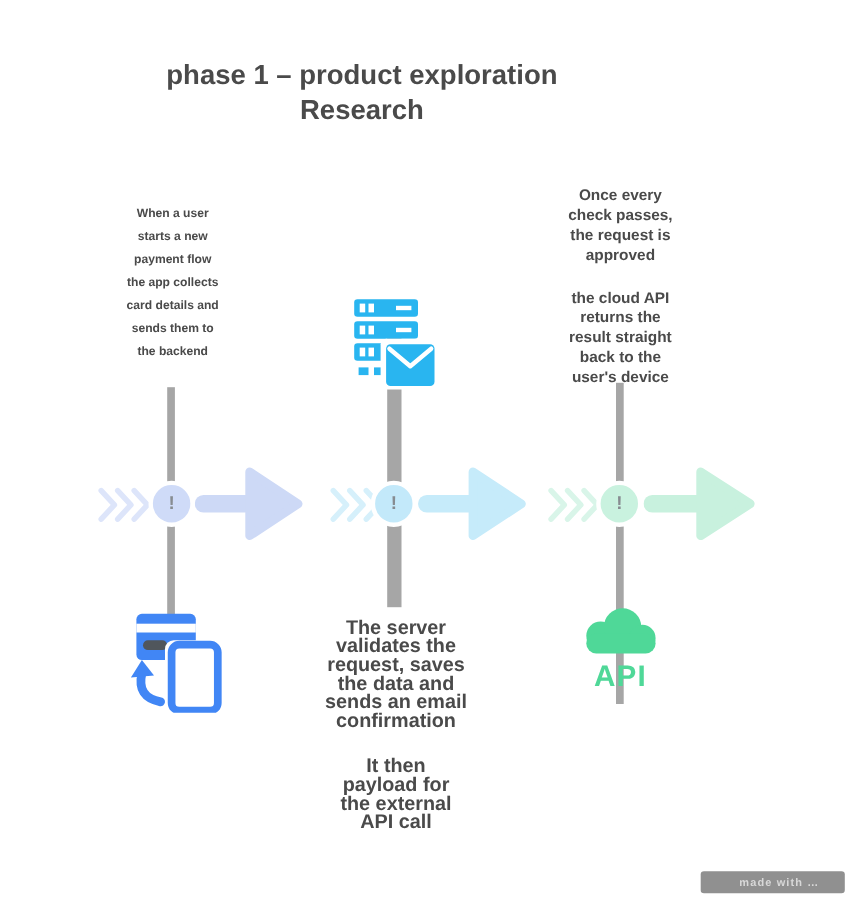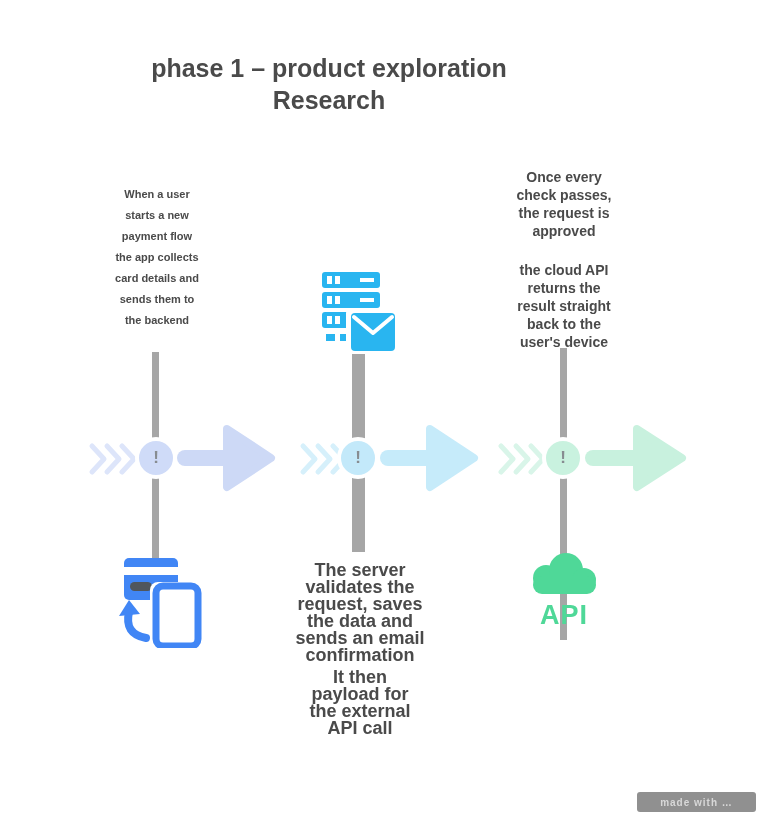--- a/index.html
+++ b/index.html
@@ -9,21 +9,21 @@
   }
   
   .title{position:absolute;left:0;top:52px;width:658px;text-align:center;
          font-weight:700;font-size:25px;line-height:32px;color:var(--text);}
   
   .txtblock{position:absolute;text-align:center;font-weight:700;color:var(--text);}
   .tb-left{left:67px;top:184px;width:180px;font-size:11px;line-height:21px;}
   .tb-mid{left:280px;top:562px;width:160px;font-size:18px;line-height:17px;}
   .tb-right{left:484px;top:168px;width:160px;font-size:14px;line-height:18px;}
   .tb-left .para2{}
-  .tb-mid .para2{margin-top:5px;}
+  .tb-mid .para2{margin-top:24px;}
   .tb-right .para2{margin-top:21px;}
   
   .trunk{position:absolute;background:var(--trunk);z-index:1;}
   .trunk-1{left:152px;top:352px;width:7px;height:290px;}
   .trunk-2{left:352px;top:298px;width:13px;height:254px;}
   .trunk-3{left:560px;top:348px;width:7px;height:292px;}
   
   .chev{position:absolute;top:441px;z-index:2;}
   .chev path{fill:none;stroke-width:5;stroke-linecap:round;stroke-linejoin:round;}
   .chev1 path{stroke:var(--chev1);} .chev2 path{stroke:var(--chev2);} .chev3 path{stroke:var(--chev3);}
@@ -43,21 +43,21 @@
   .stepicon{position:absolute;z-index:3;}
   .fill-blue{fill:var(--icon-blue);} .stroke-blue{stroke:var(--icon-blue);fill:none;}
   .fill-cyan{fill:var(--icon-cyan);}
   .fill-green{fill:var(--icon-green);}
   .fill-white{fill:#ffffff;} .stroke-white{stroke:#ffffff;fill:none;}
   .api-label{font-family:"Liberation Sans",sans-serif;font-weight:700;font-size:27px;letter-spacing:1px;}
   
   .watermark{position:absolute;left:637px;top:792px;width:119px;height:20px;
              background:var(--wm-bg);border-radius:3px;display:flex;align-items:center;
              justify-content:center;font-size:10px;font-weight:700;color:var(--wm-text);
-             letter-spacing:1px;z-index:4;}
+             letter-spacing:1px;z-index:4;padding-left:12px;}
 </style>
 </head>
 <body>
 
 <div id="canvas">
 
   <div class="title">
     <div>phase 1 – product exploration</div>
     <div>Research</div>
   </div>

